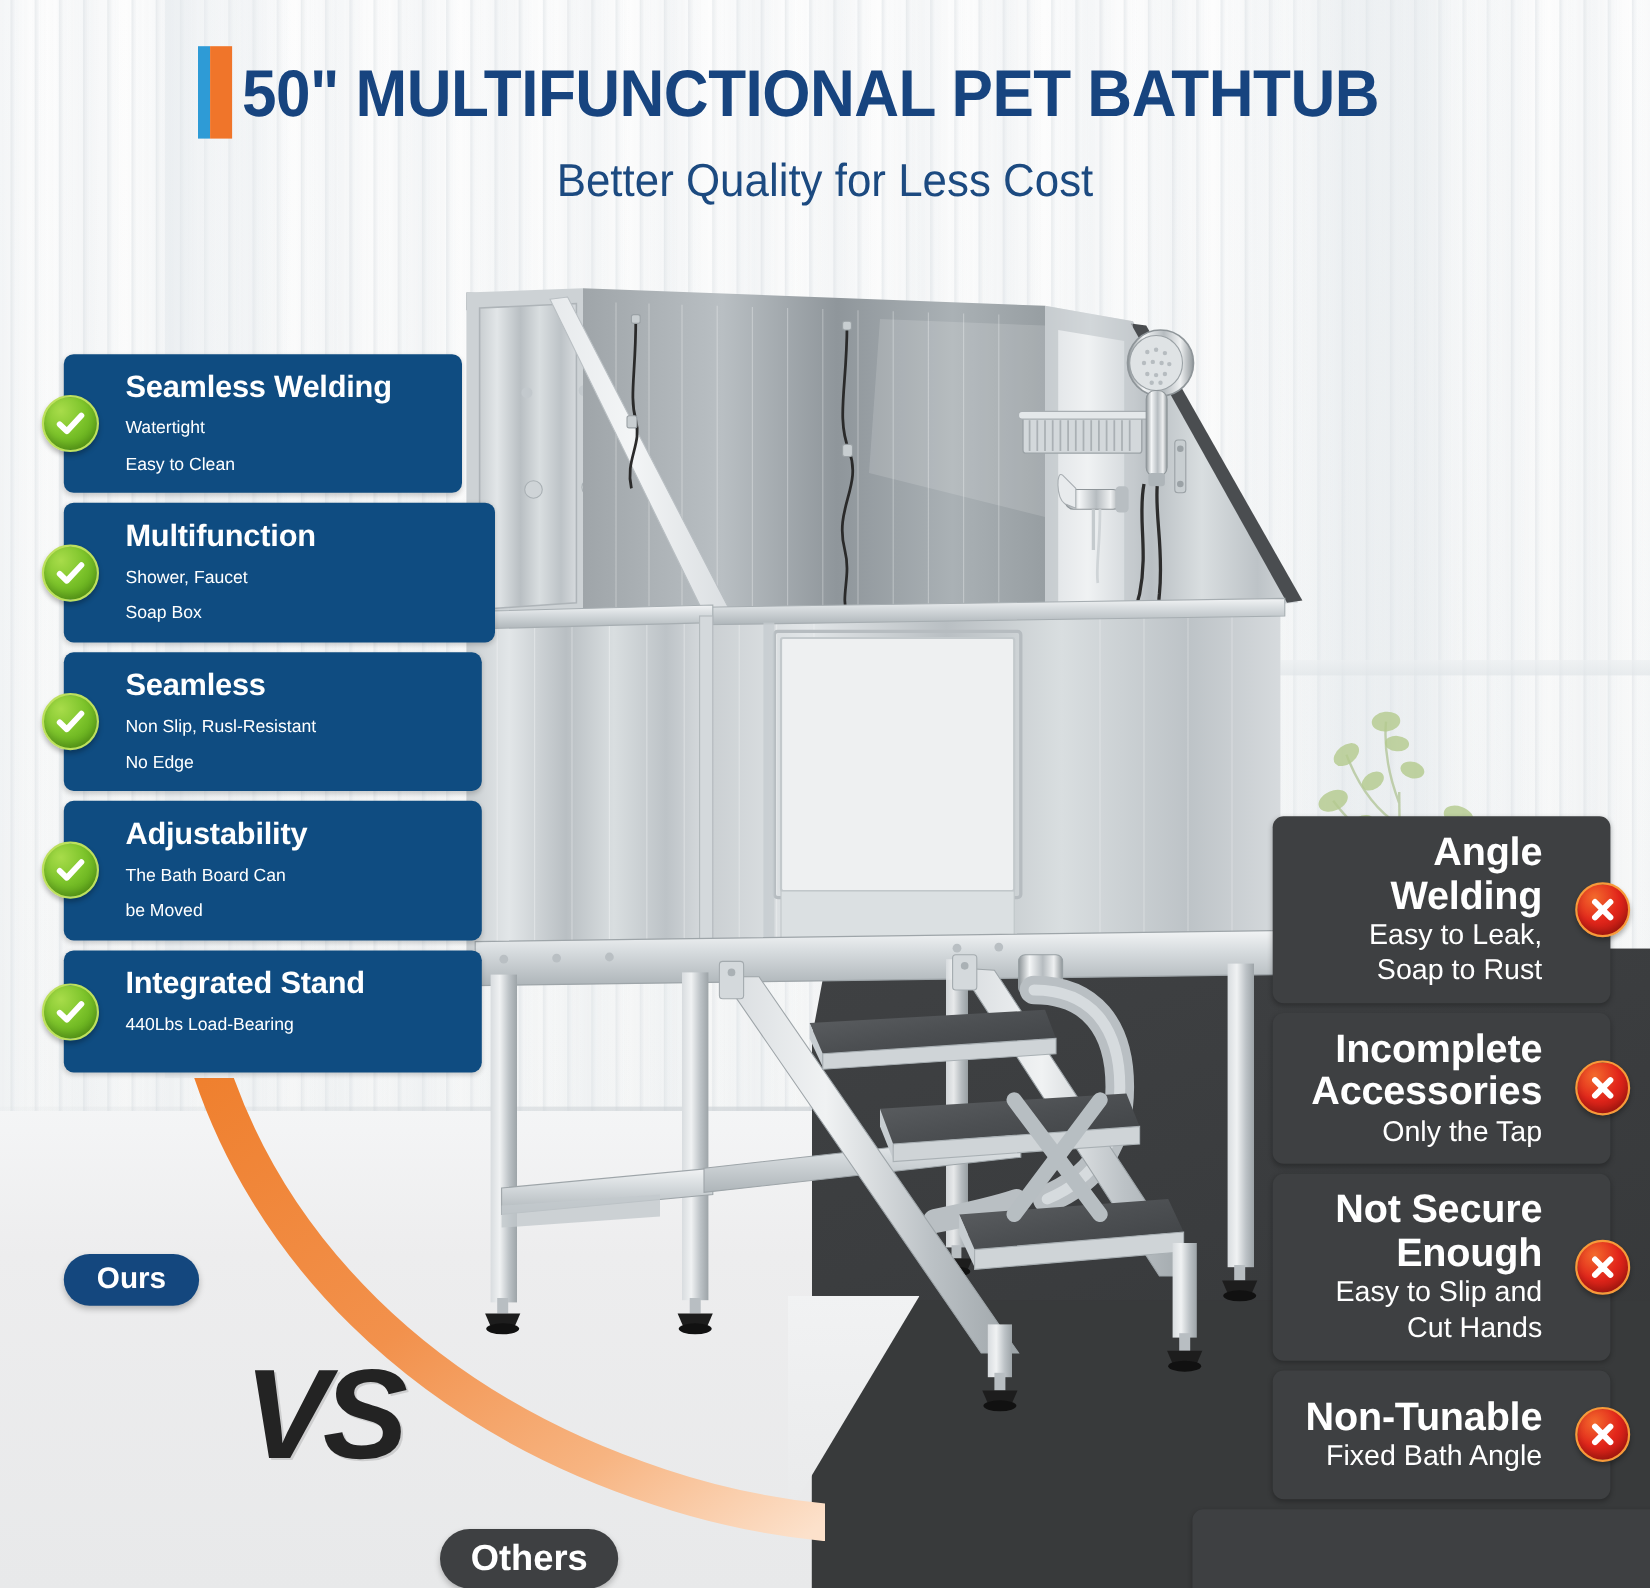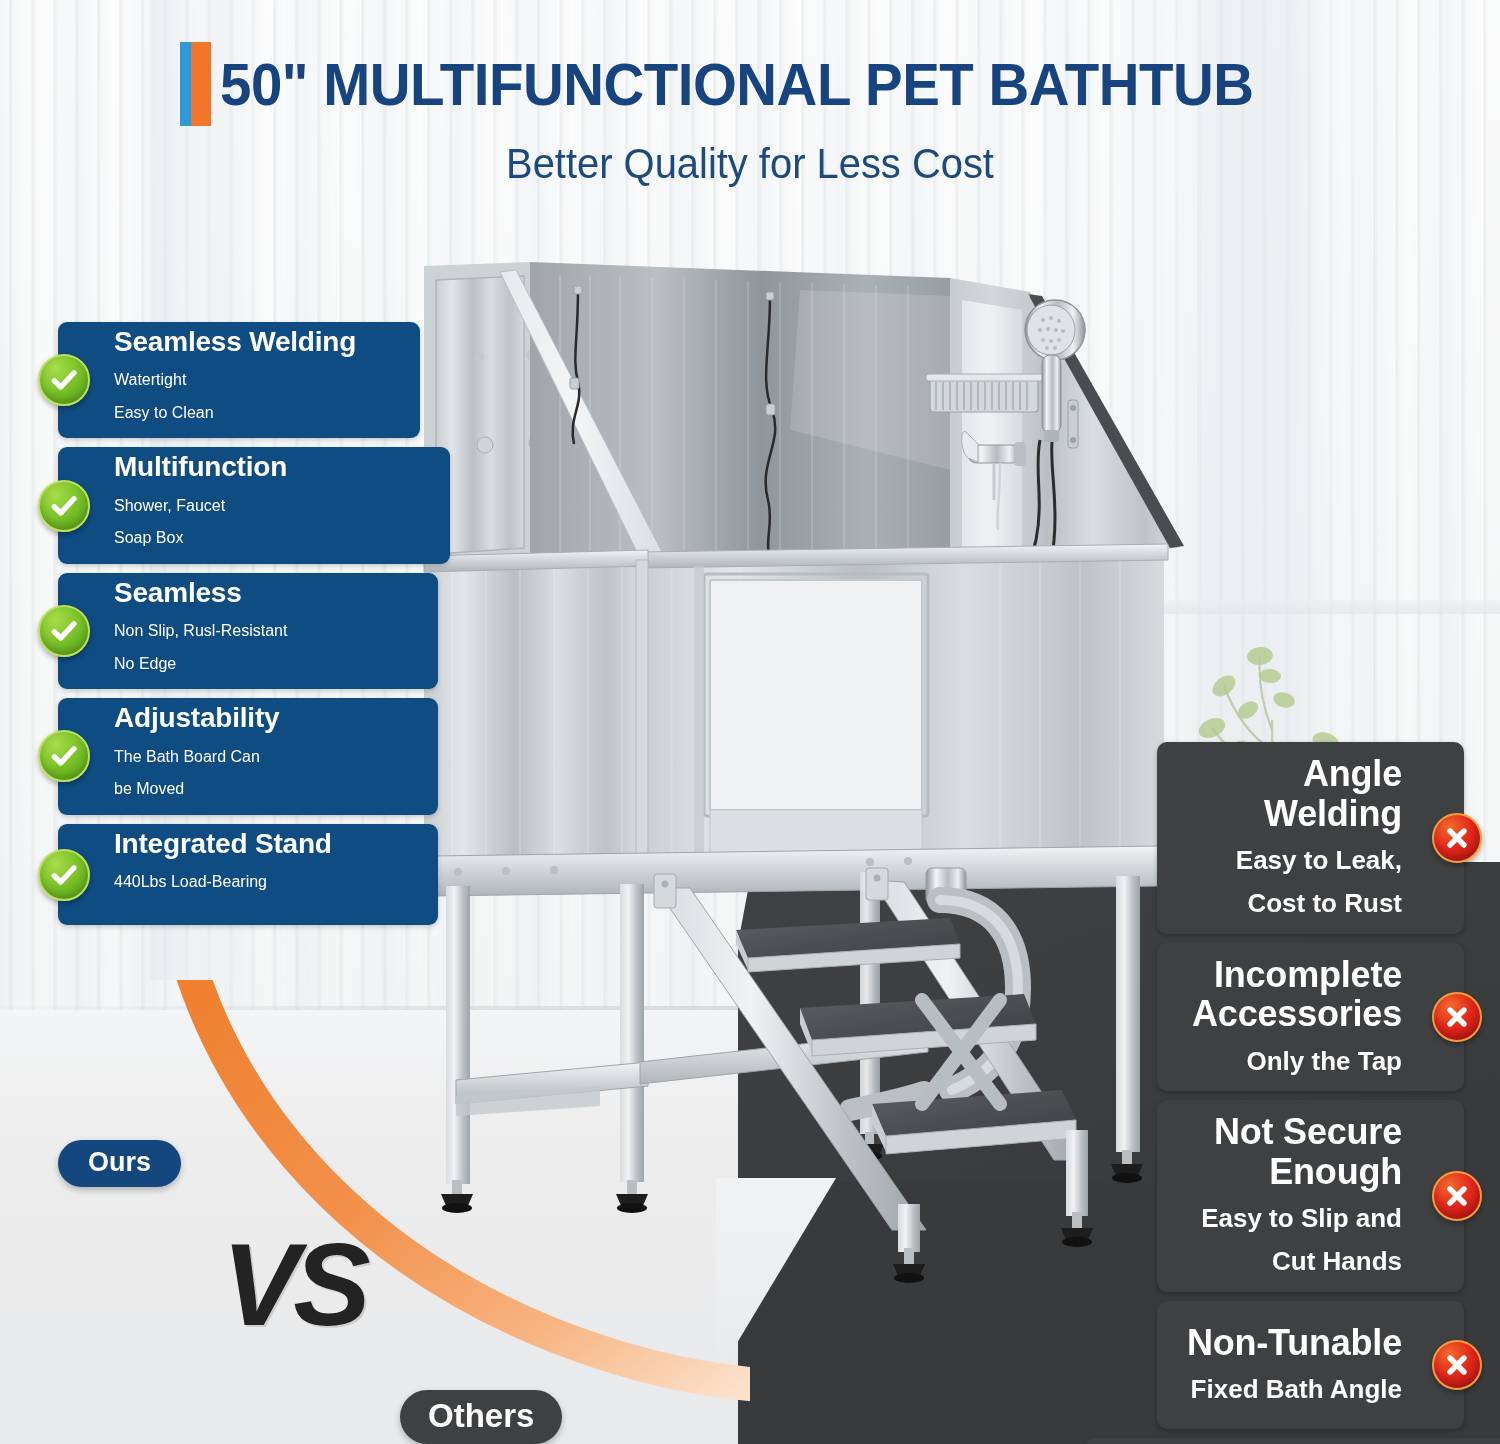--- a/index.html
+++ b/index.html
@@ -98,21 +98,21 @@
   
   .product { position:absolute; left:0; top:0; width:1500px; height:1444px; z-index:3; pointer-events:none; }
 
   
   .pros { position:absolute; left:58px; top:322px; width:420px; z-index:8; }
   .pro-box {
     position:relative;
     background:#0f4c81;
     border-radius:9px;
     margin-bottom:9px;
-    padding:4px 16px 16px 56px;
+    padding:14px 16px 16px 56px;
     box-shadow:0 2px 5px rgba(0,0,0,.18);
     color:#ffffff;
   }
   .pro-box.w1 { width:362px; }
   .pro-box.w2 { width:392px; }
   .pro-box.w3 { width:380px; }
   .pro-box.w4 { width:380px; }
   .pro-box.w5 { width:380px; }
   .pro-title {
     font-size:28px; font-weight:bold; line-height:1.12;
@@ -141,21 +141,21 @@
     box-shadow:0 2px 5px rgba(0,0,0,.25);
     color:#ffffff; text-align:right;
     margin-left:auto;
   }
   .con-box.c1 { width:307px; }
   .con-box.c2 { width:307px; }
   .con-box.c3 { width:307px; }
   .con-box.c4 { width:307px; }
   .con-box.c5 { width:760px; }
   .con-title { font-size:36px; font-weight:bold; line-height:1.1; letter-spacing:-.2px; }
-  .con-desc { font-size:26px; font-weight:700; line-height:1.2; margin-top:12px; }
+  .con-desc { font-size:26px; font-weight:400; line-height:1.2; margin-top:1px; }
   .x-badge {
     position:absolute; right:-18px; top:50%; transform:translateY(-50%);
     width:50px; height:50px; border-radius:50%;
     background:radial-gradient(circle at 34% 26%, #f36a2c 0%, #e2261b 48%, #a5120c 100%);
     border:2px solid #f79a3a;
     box-shadow:0 3px 5px rgba(0,0,0,.30), inset 0 -4px 7px rgba(0,0,0,.18);
     display:flex; align-items:center; justify-content:center;
   }
   .x-badge svg { width:28px; height:28px; display:block; }
 
@@ -593,21 +593,21 @@
 <div class="cons">
 
   <div class="con-box c1">
     <div class="x-badge">
       <svg viewBox="0 0 24 24">
         <path d="M6 6 L18 18 M18 6 L6 18" fill="none" stroke="#ffffff" stroke-width="4.6" stroke-linecap="round"></path>
       </svg>
     </div>
     <div class="con-title">Angle Welding</div>
     <div class="con-desc">Easy to Leak,</div>
-    <div class="con-desc">Cost to Rust</div>
+    <div class="con-desc">Soap to Rust</div>
   </div>
 
   <div class="con-box c2">
     <div class="x-badge">
       <svg viewBox="0 0 24 24">
         <path d="M6 6 L18 18 M18 6 L6 18" fill="none" stroke="#ffffff" stroke-width="4.6" stroke-linecap="round"></path>
       </svg>
     </div>
     <div class="con-title">Incomplete</div>
     <div class="con-title">Accessories</div>

